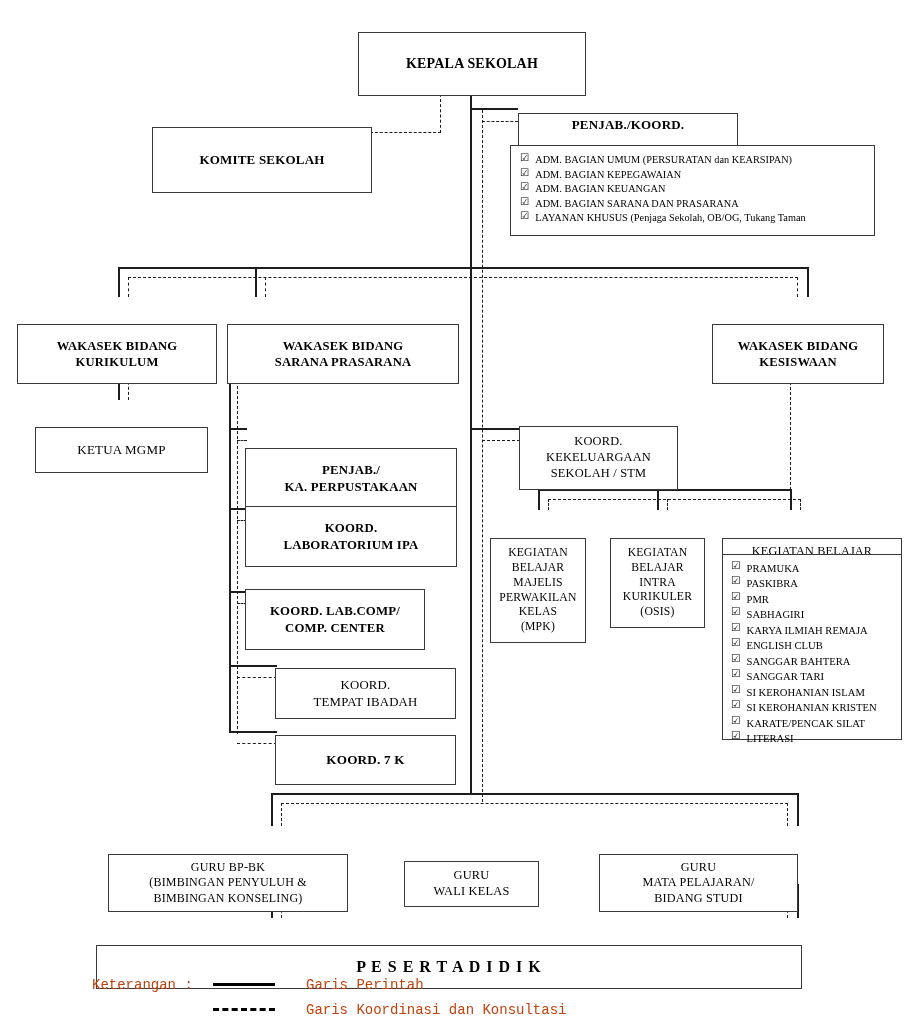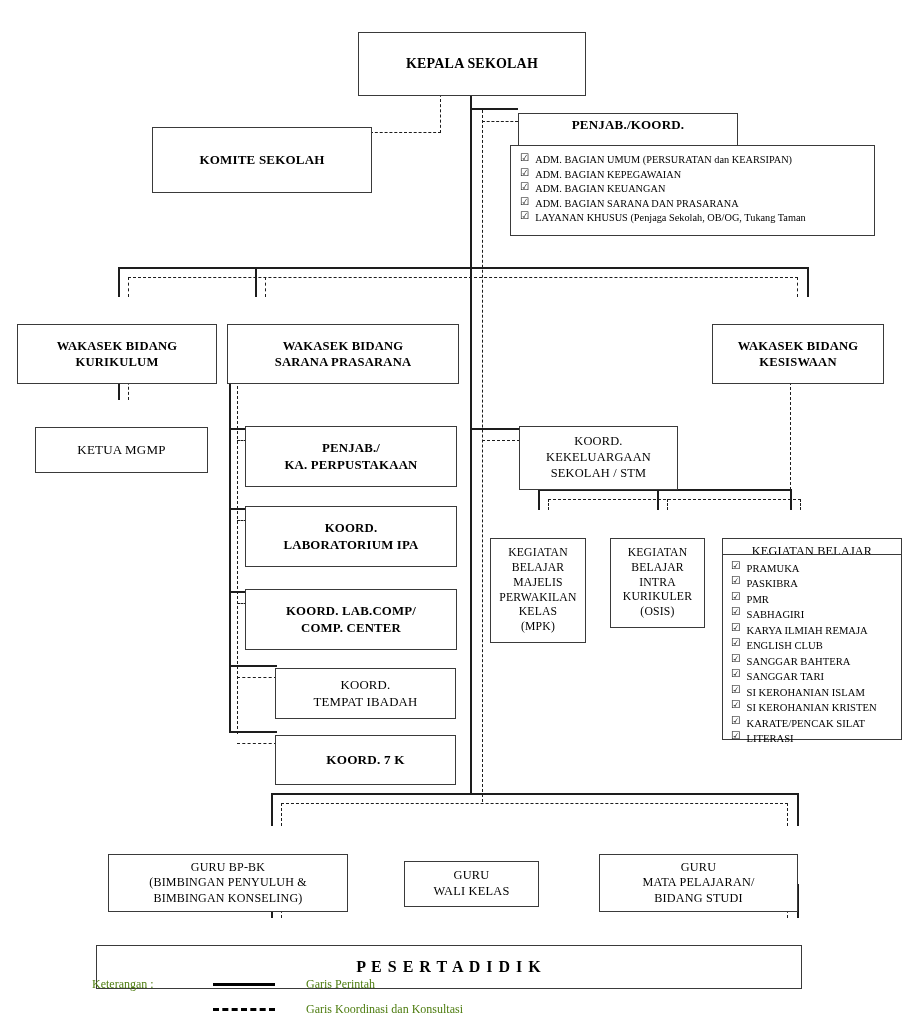--- a/index.html
+++ b/index.html
@@ -44,21 +44,21 @@
     font-family:"Liberation Serif",serif;
     font-weight:normal;
   }
   .panel ul{list-style:none;margin:0;padding:0;}
   .panel li{display:flex;align-items:flex-start;white-space:nowrap;}
   .cbx{display:inline-block;margin-right:6px;line-height:1;flex:0 0 auto;}
   .sub{white-space:nowrap;}
 
   
   #legend{position:absolute;left:92px;top:972px;width:640px;z-index:6;
-          font-family:Liberation Serif, serif;font-size:12px;color:#4d7c0f;}
+          font-family:Liberation Mono, monospace;font-size:14px;color:#c2410c;}
   .lgrow{display:flex;align-items:center;height:25px;}
   .lglabel{width:112px;flex:0 0 auto;}
   .lgswatch{width:80px;flex:0 0 auto;display:flex;align-items:center;justify-content:center;}
   .lgsolid{width:62px;height:3px;background:#000;}
   .lgdash{width:62px;height:0;border-top:3px dashed #000;}
   .lgtext{padding-left:22px;}
 </style>
 </head>
 <body>
 
@@ -181,31 +181,31 @@
 
   <div class="box" style="left:712px;top:296px;width:172px;height:60px;font-size:12.6px;">
     <span class="ln">WAKASEK BIDANG</span>
     <span class="ln">KESISWAAN</span>
   </div>
 
   <div class="box thin" style="left:35px;top:399px;width:173px;height:46px;font-size:13px;">
     <span class="ln">KETUA MGMP</span>
   </div>
 
-  <div class="box" style="left:245px;top:398px;width:212px;height:61px;font-size:12.8px;text-align:right;">
+  <div class="box" style="left:245px;top:420px;width:212px;height:61px;font-size:12.8px;text-align:right;">
     <span class="ln">PENJAB./</span>
     <span class="ln">KA. PERPUSTAKAAN</span>
   </div>
 
   <div class="box" style="left:245px;top:478px;width:212px;height:61px;font-size:12.8px;">
     <span class="ln">KOORD.</span>
     <span class="ln">LABORATORIUM IPA</span>
   </div>
 
-  <div class="box" style="left:245px;top:561px;width:212px;height:61px;font-size:12.8px;">
+  <div class="box" style="left:245px;top:561px;width:180px;height:61px;font-size:12.8px;">
     <span class="ln">KOORD. LAB.COMP/</span>
     <span class="ln">COMP. CENTER</span>
   </div>
 
   <div class="box thin" style="left:275px;top:640px;width:181px;height:51px;font-size:12.8px;">
     <span class="ln">KOORD.</span>
     <span class="ln">TEMPAT IBADAH</span>
   </div>
 
   <div class="box" style="left:275px;top:707px;width:181px;height:50px;font-size:13.2px;">

